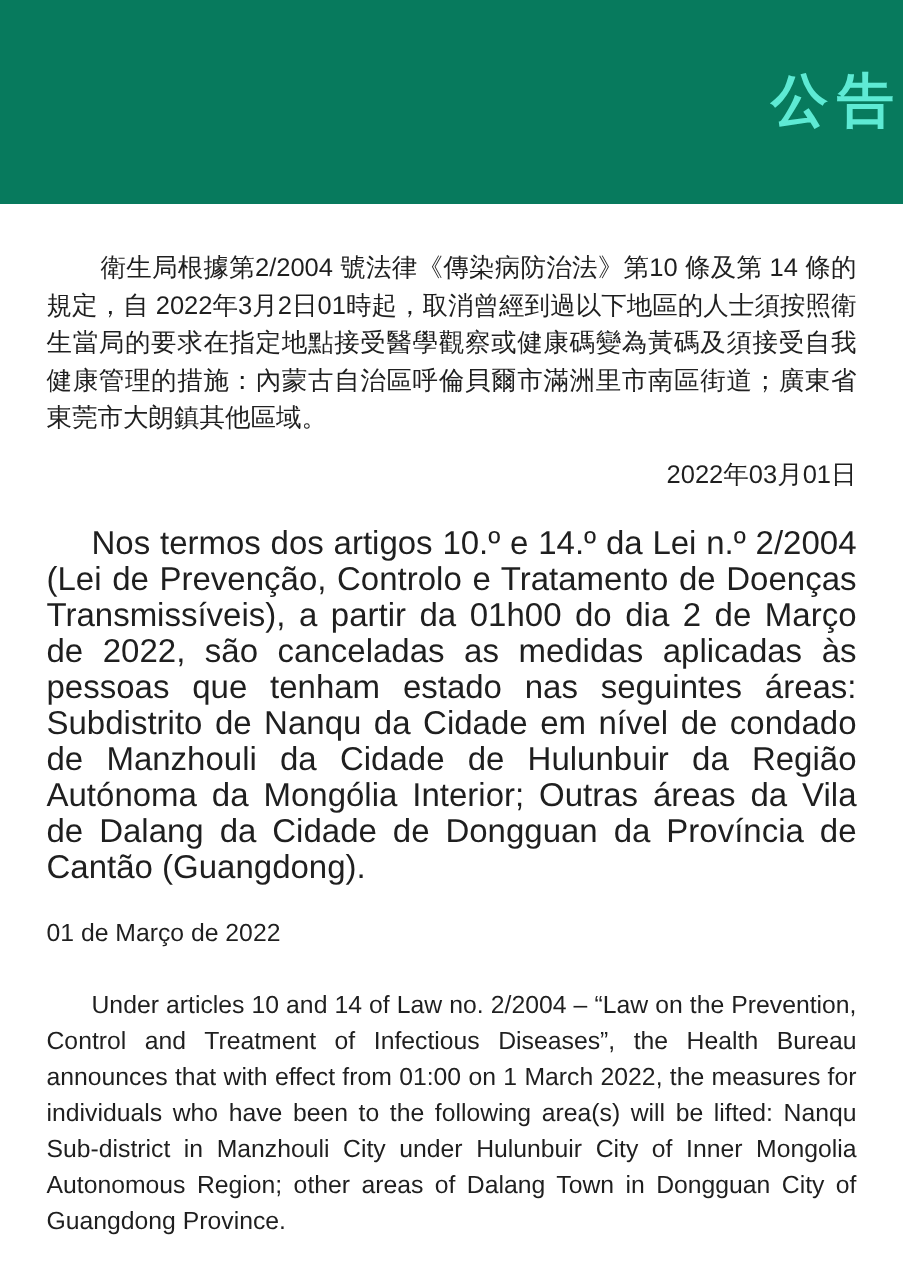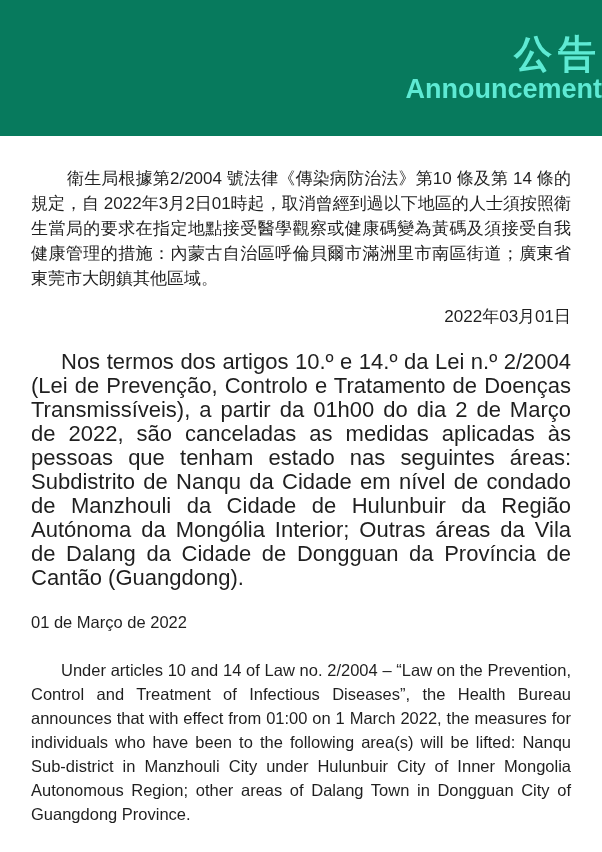--- a/index.html
+++ b/index.html
@@ -68,21 +68,20 @@
   .org-logo{display:block;margin:0 auto 2px auto;}
   .org-zh{font-size:17px;font-weight:bold;letter-spacing:1px;color:#151515;}
 </style>
 </head>
 <body>
 
 <div class="page">
 
   <header class="banner">
     <div class="t-zh">公告</div>
-    <div class="t-en">Announcement</div>
   </header>
 
   <main class="content">
     <p class="para zh">衛生局根據第2/2004 號法律《傳染病防治法》第10 條及第 14 條的規定，自 2022年3月2日01時起，取消曾經到過以下地區的人士須按照衛生當局的要求在指定地點接受醫學觀察或健康碼變為黃碼及須接受自我健康管理的措施：內蒙古自治區呼倫貝爾市滿洲里市南區街道；廣東省東莞市大朗鎮其他區域。</p>
     <p class="date zh-date">2022年03月01日</p>
 
     <p class="para pt">Nos termos dos artigos 10.º e 14.º da Lei n.º 2/2004 (Lei de Prevenção, Controlo e Tratamento de Doenças Transmissíveis), a partir da 01h00 do dia 2 de Março de 2022, são canceladas as medidas aplicadas às pessoas que tenham estado nas seguintes áreas: Subdistrito de Nanqu da Cidade em nível de condado de Manzhouli da Cidade de Hulunbuir da Região Autónoma da Mongólia Interior; Outras áreas da Vila de Dalang da Cidade de Dongguan da Província de Cantão (Guangdong).</p>
     <p class="date pt-date">01 de Março de 2022</p>
 
     <p class="para en">Under articles 10 and 14 of Law no. 2/2004 – “Law on the Prevention, Control and Treatment of Infectious Diseases”, the Health Bureau announces that with effect from 01:00 on 1 March 2022, the measures for individuals who have been to the following area(s) will be lifted: Nanqu Sub-district in Manzhouli City under Hulunbuir City of Inner Mongolia Autonomous Region; other areas of Dalang Town in Dongguan City of Guangdong Province.</p>

